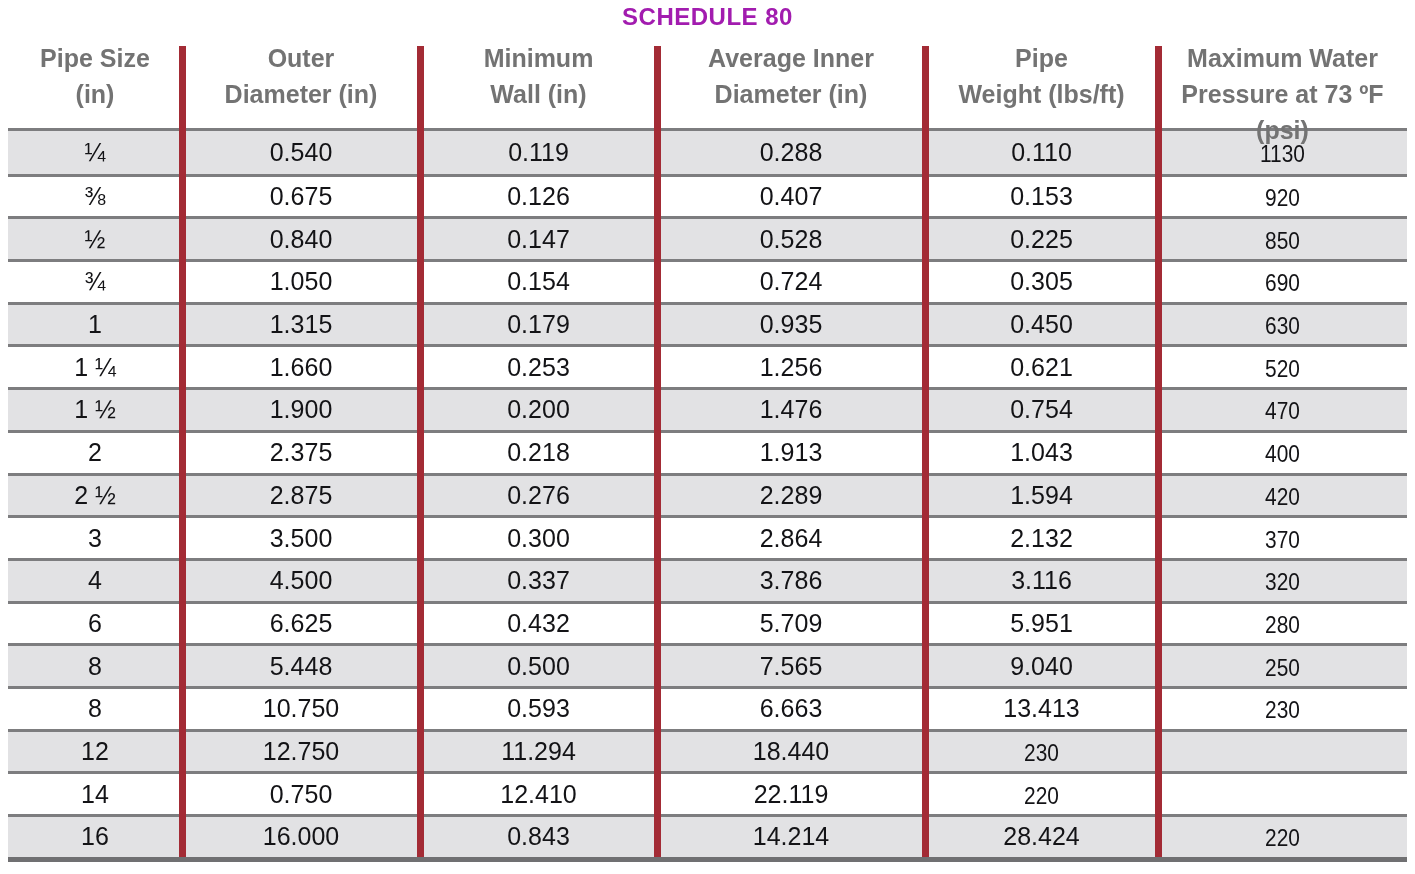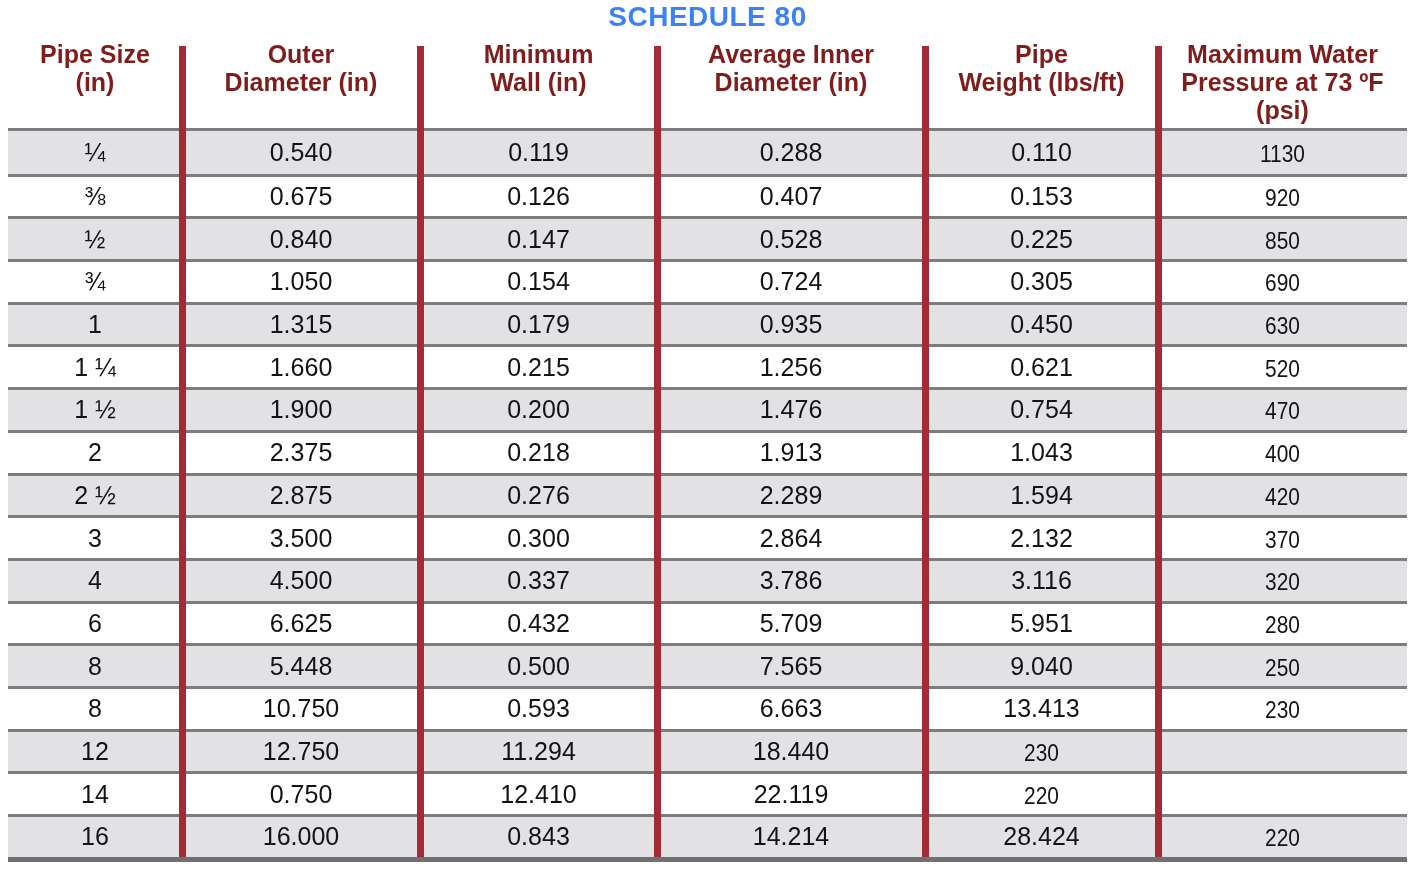--- a/index.html
+++ b/index.html
@@ -14,44 +14,44 @@
     height: 874px;
     background: #ffffff;
     overflow: hidden;
   }
   .title {
     position: absolute;
     top: 0px;
     left: 0;
     width: 100%;
     text-align: center;
-    font-size: 28px;
+    font-size: 24px;
     font-weight: 900;
     letter-spacing: 0.5px;
-    color: #3b82f6;
+    color: #a21caf;
     line-height: 34px;
   }
   .table {
     position: absolute;
     left: 8px;
     top: 38px;
     width: 1399px;
   }
   .thead {
     display: grid;
     grid-template-columns: 174px 238px 237px 268px 233px 249px;
     height: 90px;
   }
   .hcell {
     white-space: pre-line;
     text-align: center;
     font-size: 25px;
     font-weight: bold;
-    line-height: 28px;
-    color: #7f1d1d;
+    line-height: 36px;
+    color: #737373;
     padding-top: 2px;
   }
   .tbody {
     border-top: 3px solid #7d7d7f;
   }
   .trow {
     display: grid;
     grid-template-columns: 174px 238px 237px 268px 233px 249px;
     height: 42.7px;
     box-sizing: border-box;
@@ -150,21 +150,21 @@
           <div class="tcell col0">1</div>
           <div class="tcell col1">1.315</div>
           <div class="tcell col2">0.179</div>
           <div class="tcell col3">0.935</div>
           <div class="tcell col4">0.450</div>
           <div class="tcell col5">630</div>
         </div>
         <div class="trow plain">
           <div class="tcell col0">1 ¼</div>
           <div class="tcell col1">1.660</div>
-          <div class="tcell col2">0.215</div>
+          <div class="tcell col2">0.253</div>
           <div class="tcell col3">1.256</div>
           <div class="tcell col4">0.621</div>
           <div class="tcell col5">520</div>
         </div>
         <div class="trow alt">
           <div class="tcell col0">1 ½</div>
           <div class="tcell col1">1.900</div>
           <div class="tcell col2">0.200</div>
           <div class="tcell col3">1.476</div>
           <div class="tcell col4">0.754</div>

